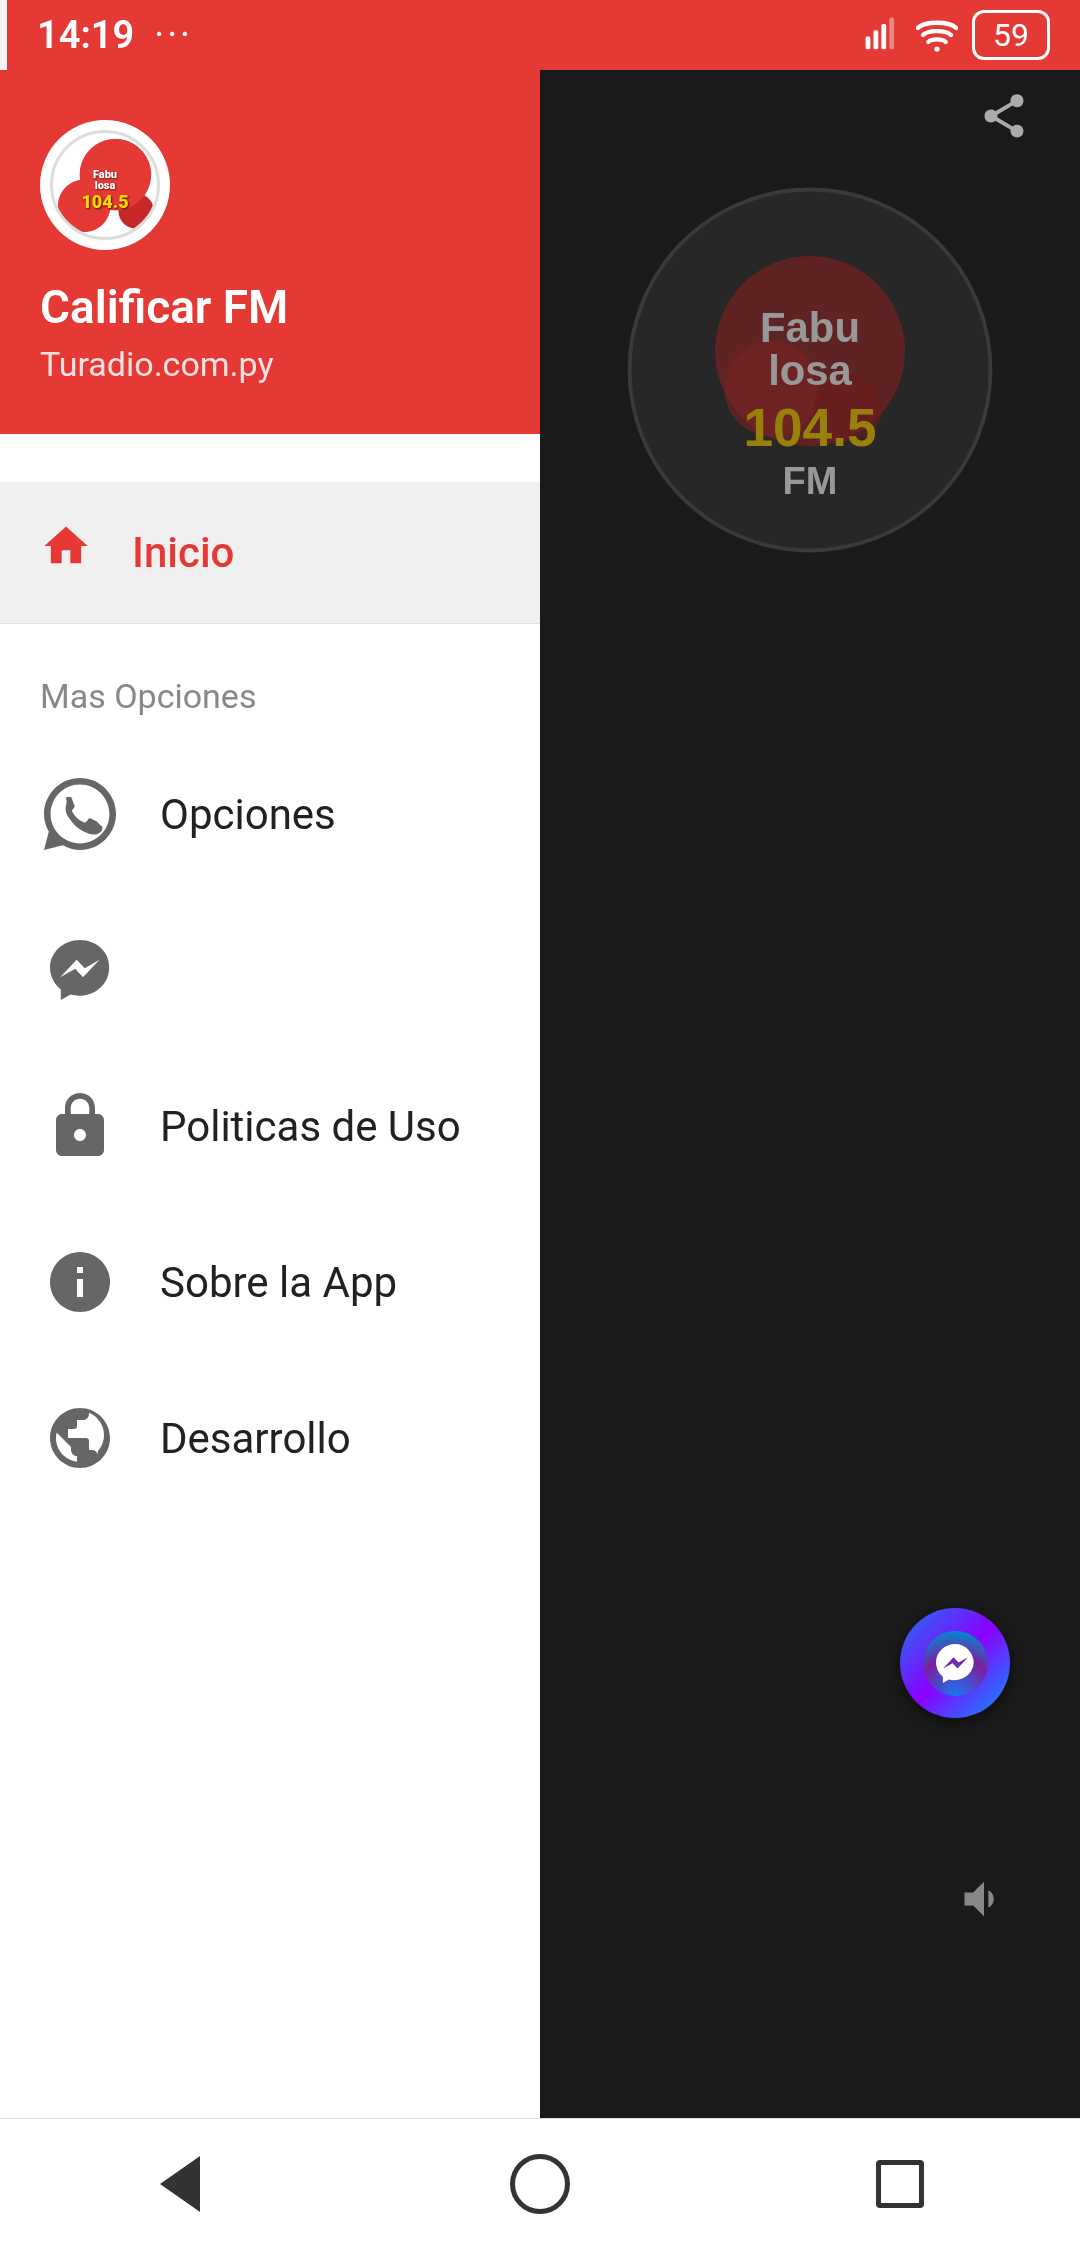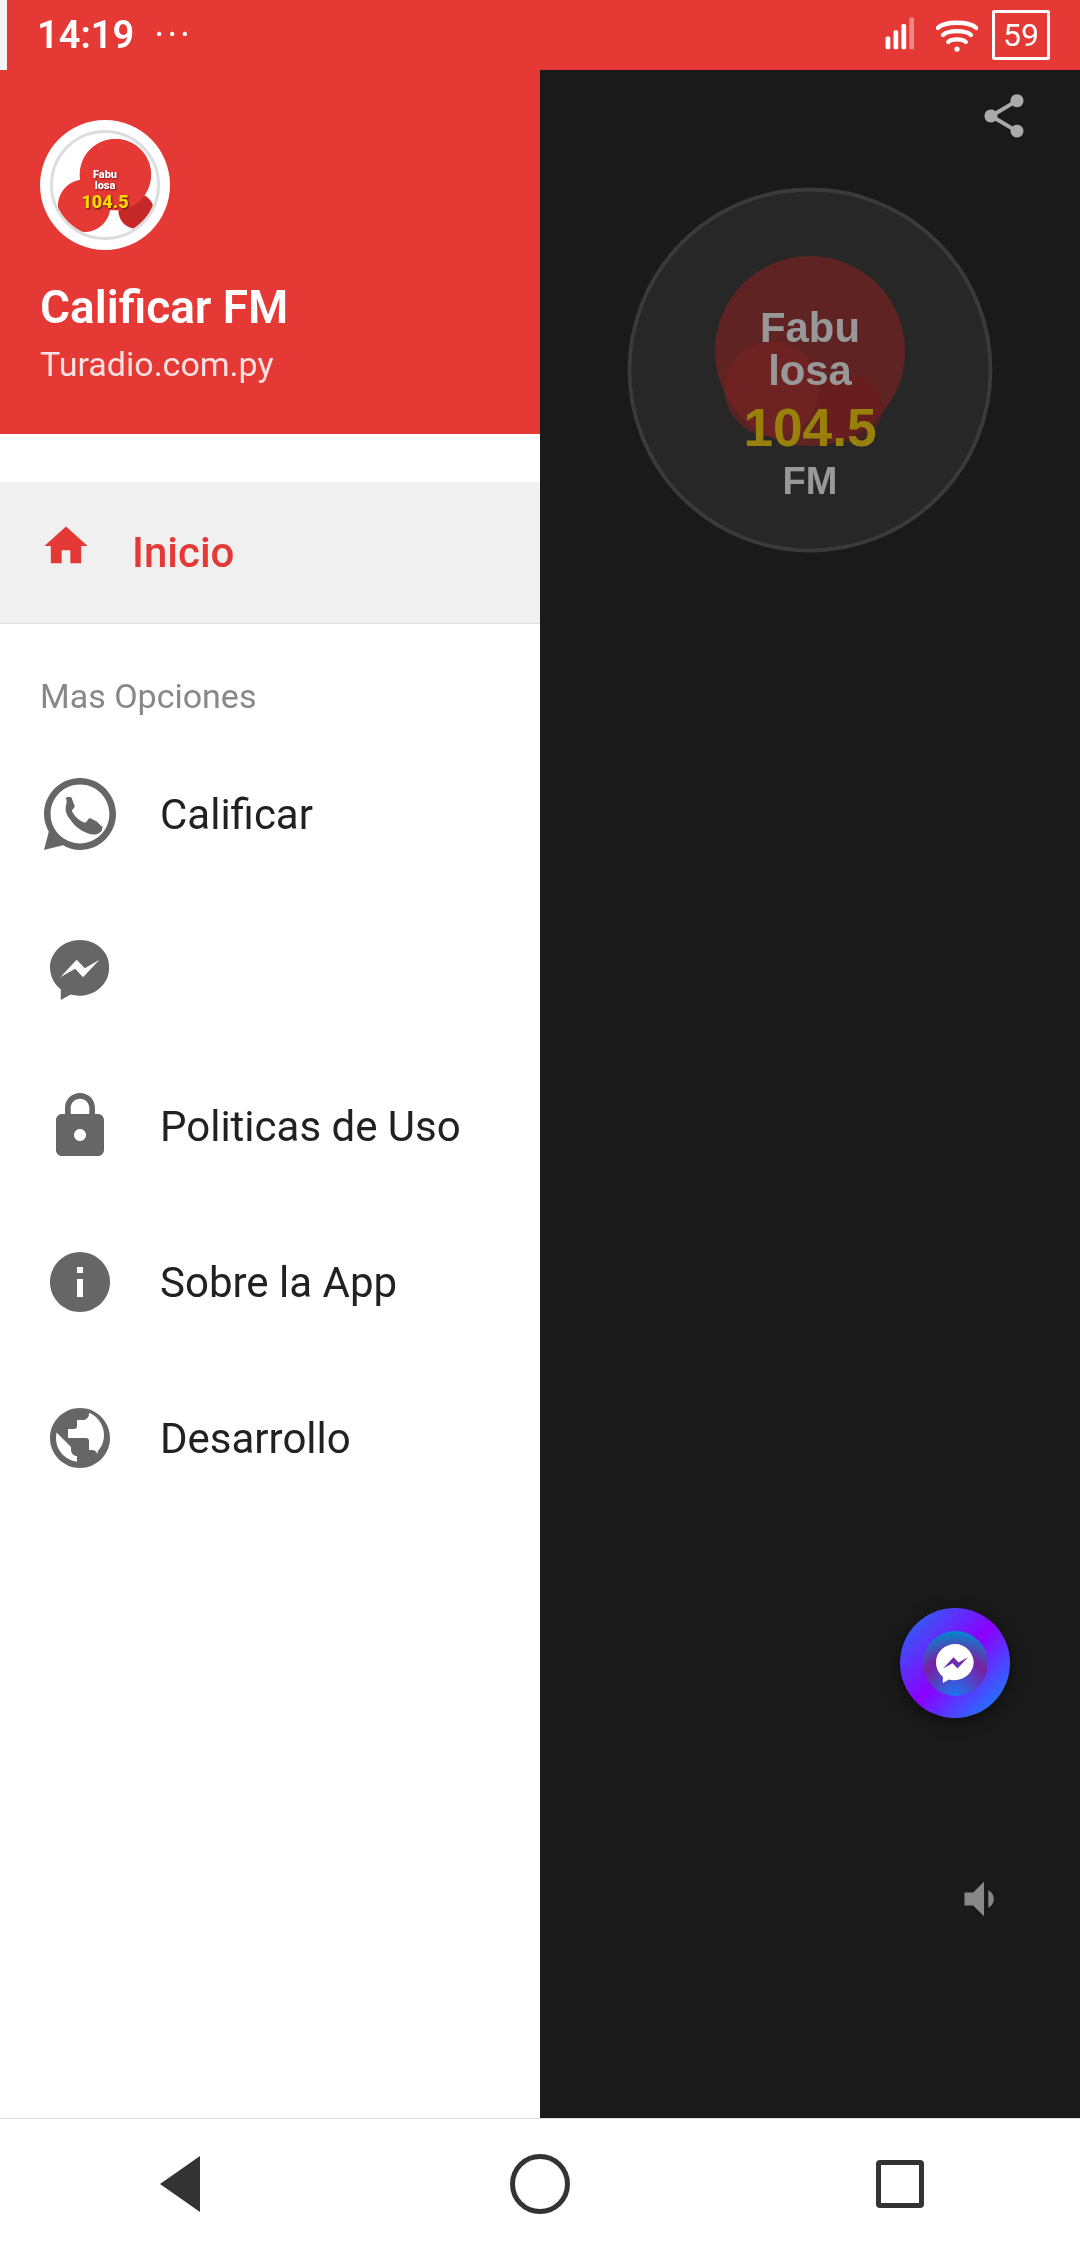--- a/index.html
+++ b/index.html
@@ -41,22 +41,22 @@
       display: flex;
       align-items: center;
       gap: 14px;
     }
     .status-icons span {
       color: white;
       font-size: 32px;
     }
     .battery-box {
       border: 3px solid white;
-      border-radius: 2px;
-      padding: 3px 8px;
+      border-radius: 12px;
+      padding: 3px 18px;
       font-size: 28px;
       color: white;
       position: relative;
     }
 
     
     .right-panel {
       position: absolute;
       top: 0; right: 0;
       width: 540px;
@@ -386,21 +386,21 @@
   <div class="mas-opciones-label">Mas Opciones</div>
 
   <div class="menu-list">
 
     <div class="menu-item">
       <div class="menu-icon">
         <svg viewBox="0 0 24 24" fill="#666">
           <path d="M17.5 14.4c-.3-.1-1.7-.8-1.9-.9-.3-.1-.5-.1-.7.1-.2.3-.7.9-.9 1.1-.2.2-.3.2-.6.1-.3-.1-1.3-.5-2.4-1.5-.9-.8-1.5-1.8-1.6-2.1-.2-.3 0-.5.1-.6.1-.1.3-.3.4-.5.1-.1.2-.3.3-.5.1-.2 0-.3 0-.5-.1-.1-.7-1.7-.9-2.3-.2-.6-.5-.5-.7-.5h-.6c-.2 0-.5.1-.8.4C8 8 7.2 8.8 7.2 10.3c0 1.5 1.1 3 1.3 3.2.1.2 2.1 3.3 5.2 4.6.7.3 1.3.5 1.7.6.7.2 1.4.2 1.9.1.6-.1 1.7-.7 2-1.3.2-.7.2-1.2.2-1.3-.1-.1-.3-.2-.5-.3zM12 21.8C6.6 21.8 2.2 17.4 2.2 12S6.6 2.2 12 2.2 21.8 6.6 21.8 12 17.4 21.8 12 21.8zM12 0C5.4 0 0 5.4 0 12c0 2.1.6 4.1 1.6 5.9L0 24l6.3-1.6C8.1 23.4 10 24 12 24c6.6 0 12-5.4 12-12S18.6 0 12 0z"></path>
         </svg>
       </div>
-      <span class="menu-label">Calificar</span>
+      <span class="menu-label">Opciones</span>
     </div>
 
     <div class="menu-item">
       <div class="menu-icon">
         <svg viewBox="0 0 24 24" fill="#666">
           <path d="M12 2C6.5 2 2 6.1 2 11.2c0 2.9 1.4 5.5 3.6 7.3v3.5l3.3-1.8c.9.2 1.8.4 2.8.4 5.5 0 10-4.1 10-9.2C22 6.1 17.5 2 12 2zm1 12.4l-2.6-2.8-5 2.8 5.5-5.8 2.7 2.8 4.9-2.8-5.5 5.8z"></path>
         </svg>
       </div>
     </div>
 

